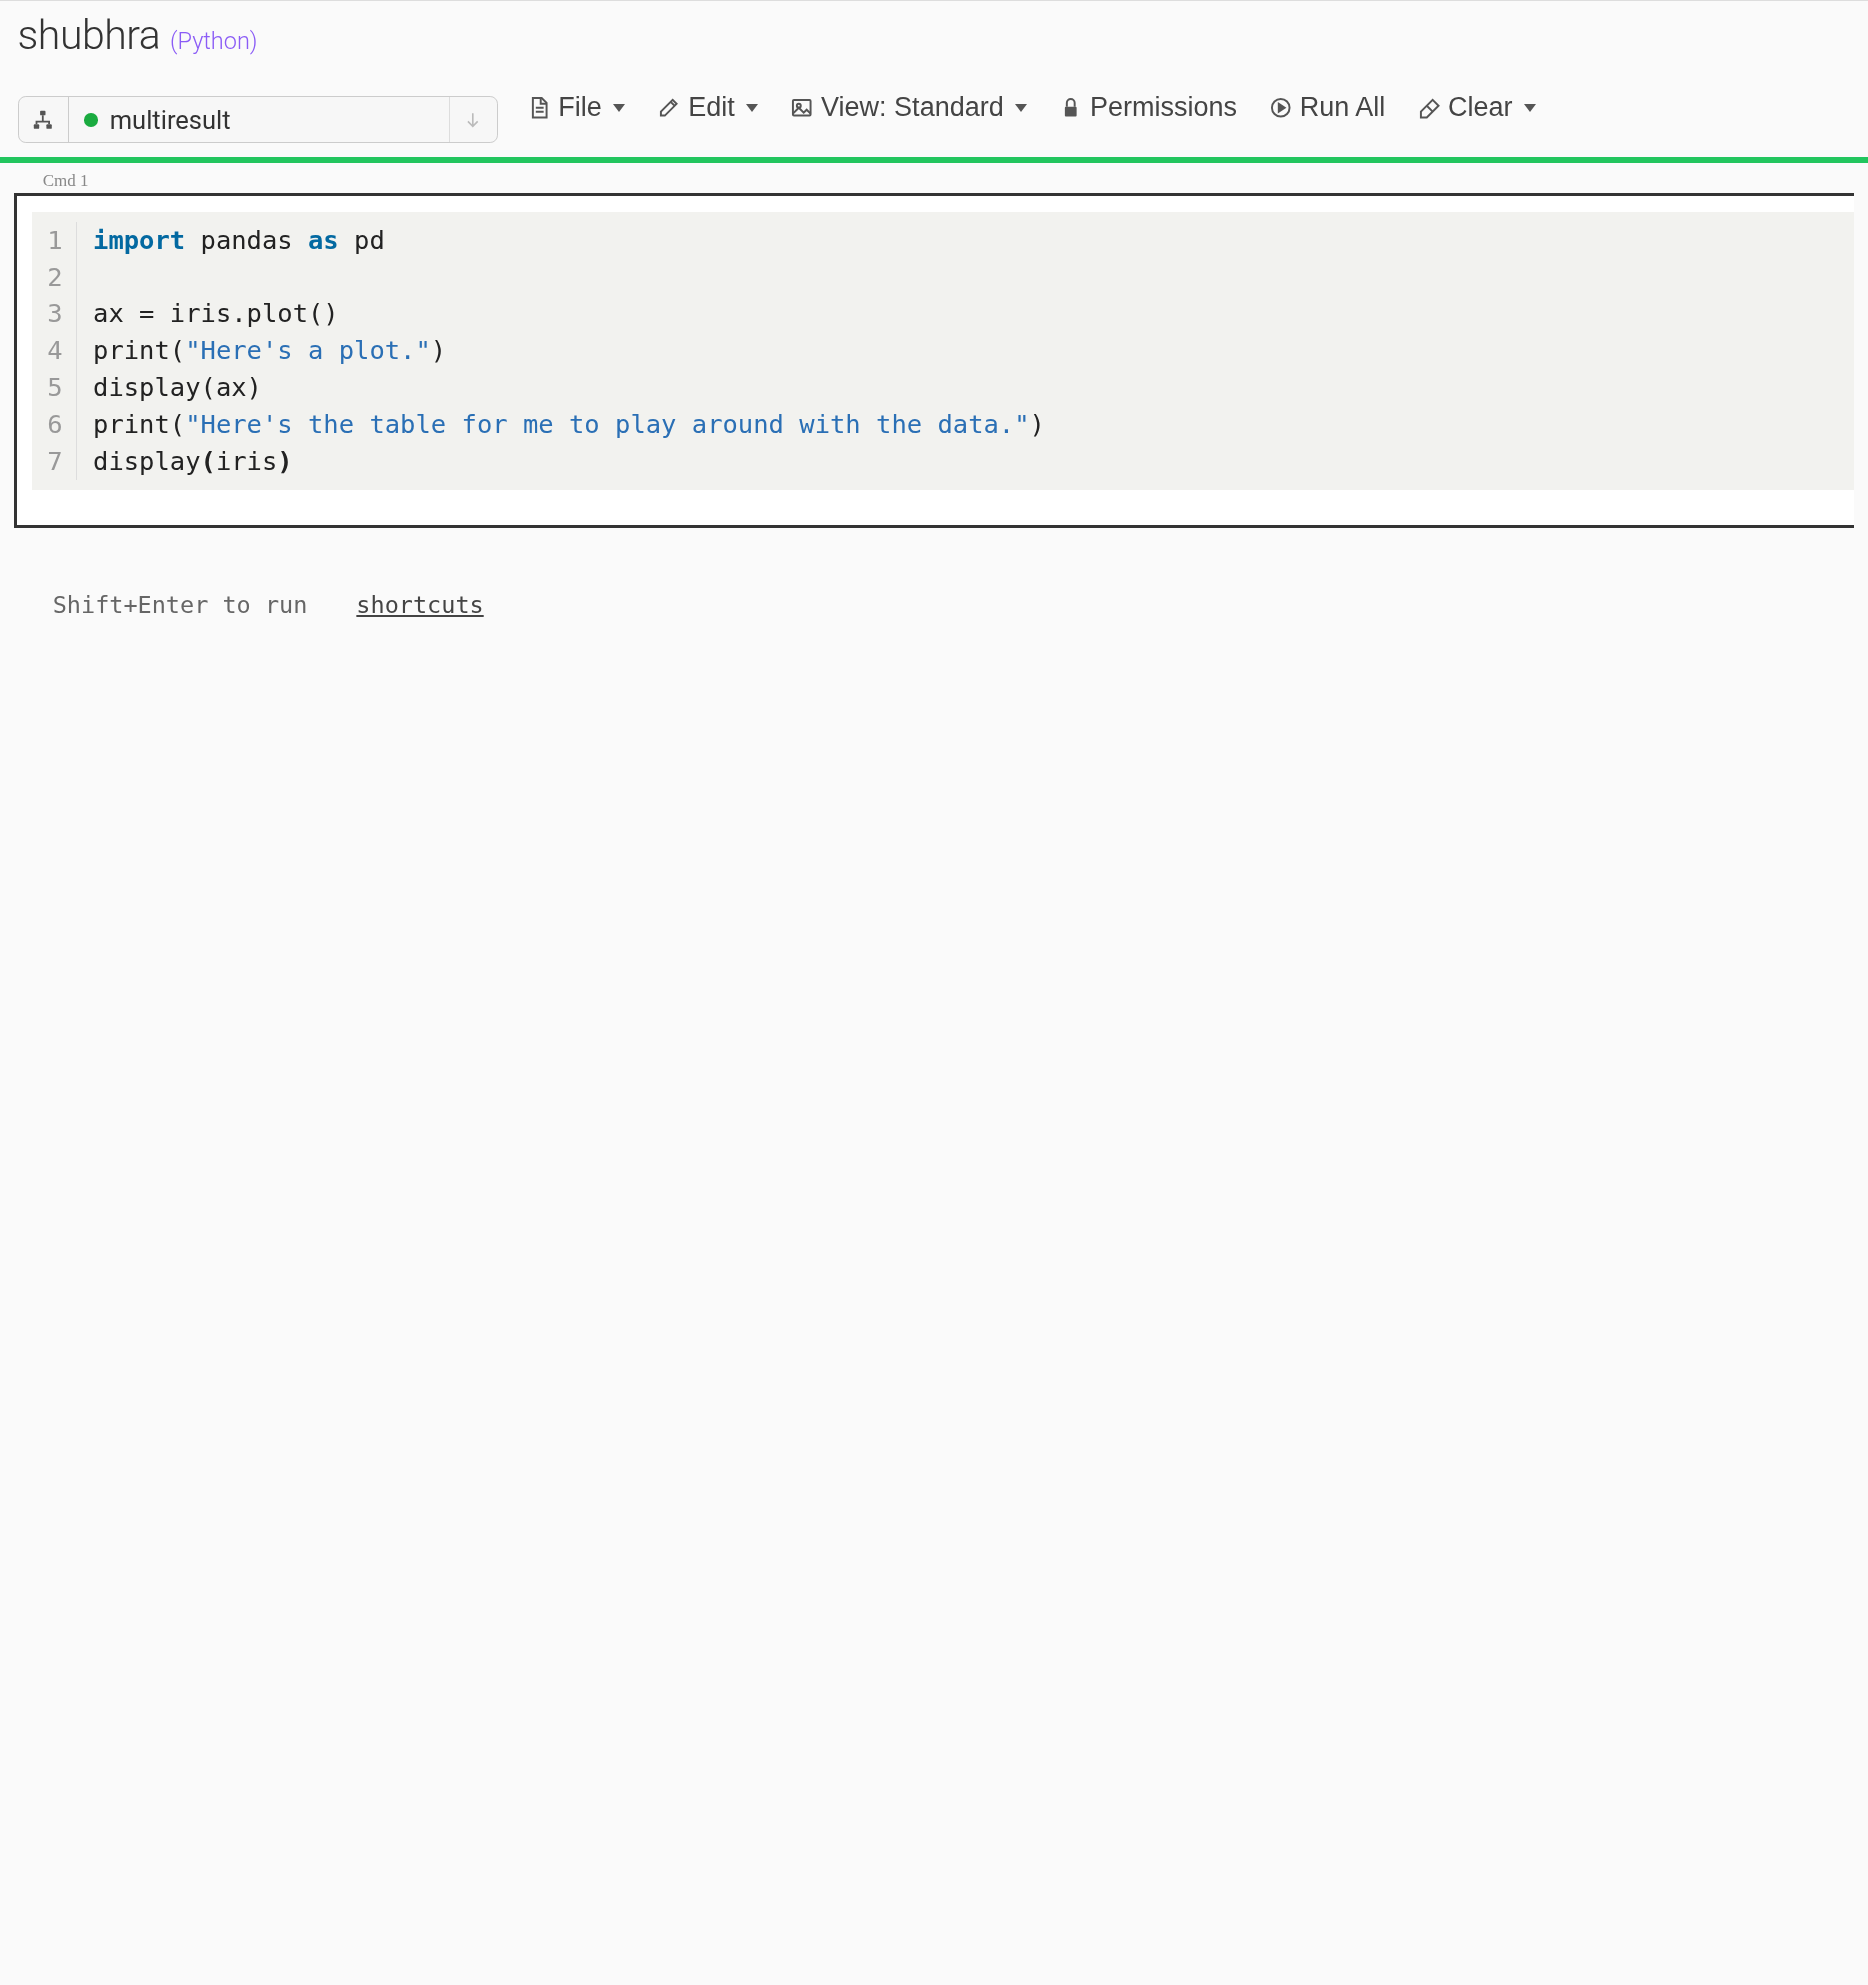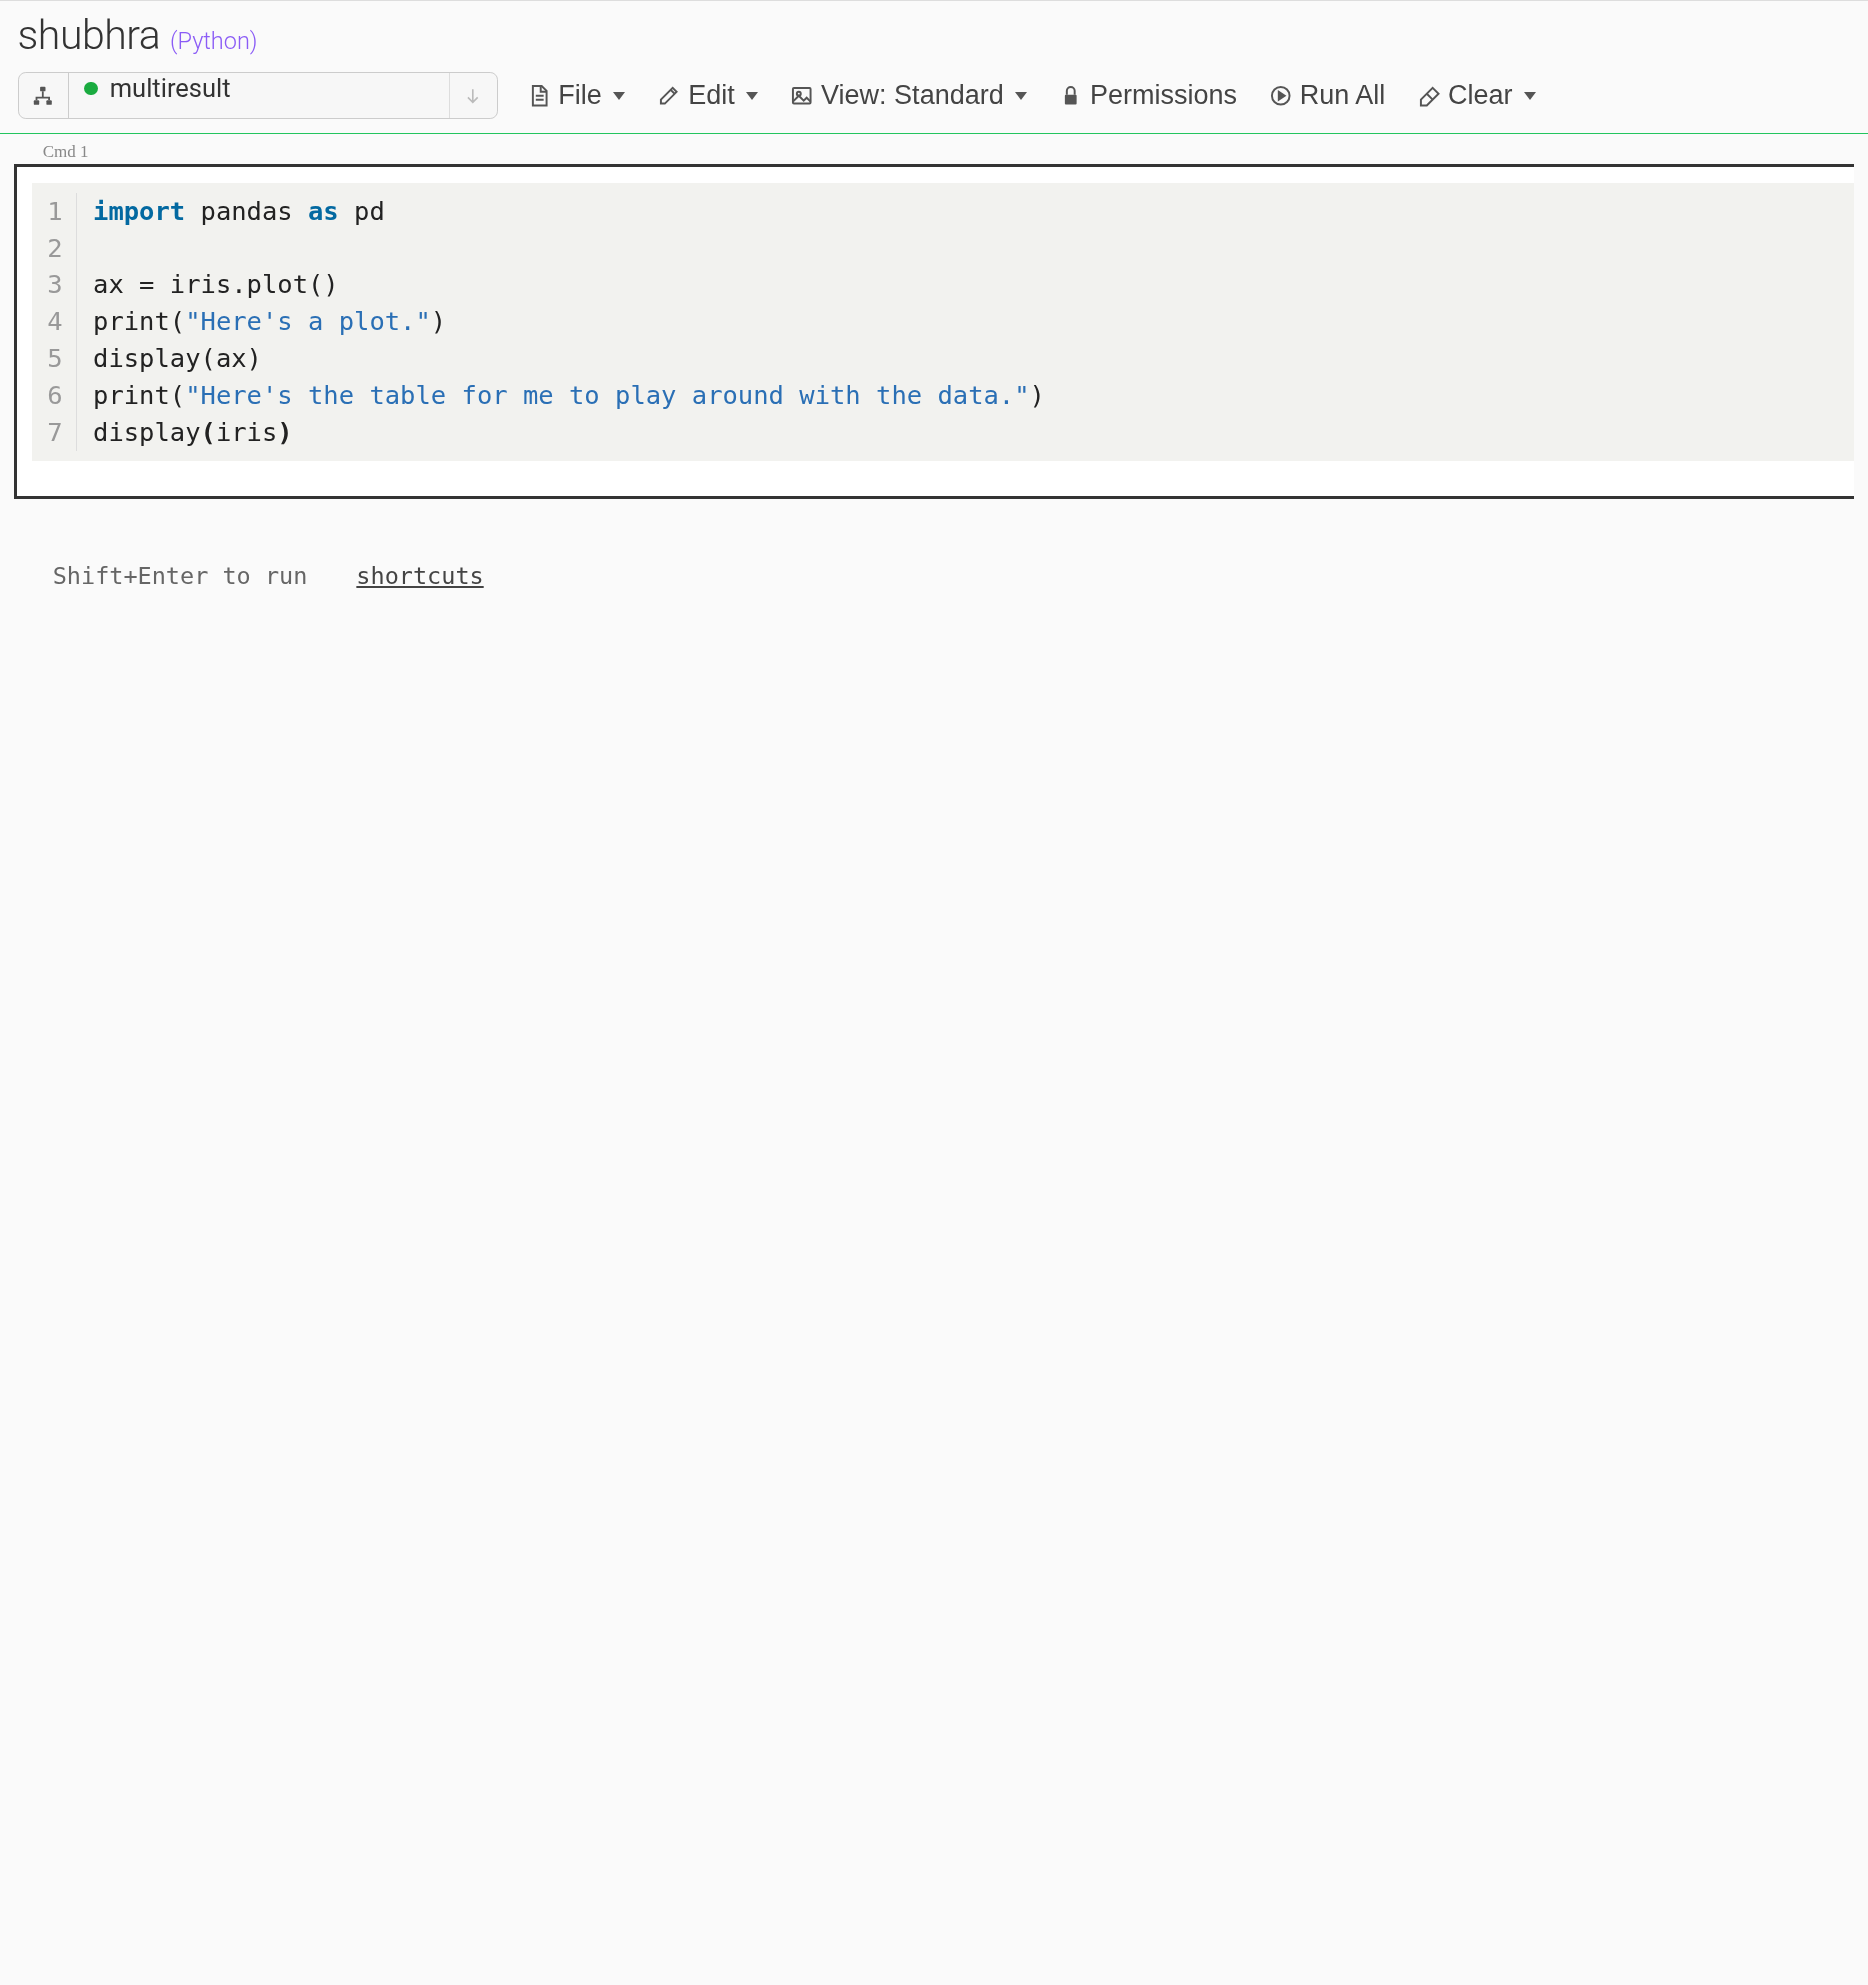--- a/index.html
+++ b/index.html
@@ -5,21 +5,21 @@
 * { margin: 0; padding: 0; box-sizing: border-box; }
 body {
   font-family: -apple-system, BlinkMacSystemFont, "Segoe UI", Roboto, sans-serif;
   background: #fafafa;
   color: #222;
   width: 1868px;
 }
 .container { width: 100%; }
 .topbar {
   border-top: 1px solid #ddd;
-  border-bottom: 1px solid #22c55e;
+  border-bottom: 6px solid #22c55e;
   padding: 9.8px 17.6px 13.7px 17.6px;
 }
 .title-row {
   display: flex;
   align-items: baseline;
   gap: 9.8px;
   margin-bottom: 13.7px;
 }
 .notebook-title {
   font-size: 41px;
@@ -32,26 +32,27 @@
   font-weight: 300;
   color: #8b5cf6;
 }
 .toolbar {
   display: flex;
   align-items: center;
   gap: 27.4px;
 }
 .attach-dropdown {
   display: flex;
-  align-items: flex-start;
+  align-items: center;
   border: 1px solid #ccc;
   border-radius: 7.8px;
   background: #f7f7f7;
   height: 47px;
   min-width: 480px;
+  margin-top: 24px;
 }
 .attach-icon-box {
   padding: 0 13.7px;
   border-right: 1px solid #ccc;
   height: 100%;
   display: flex;
   align-items: center;
   color: #555;
 }
 .attach-label {

